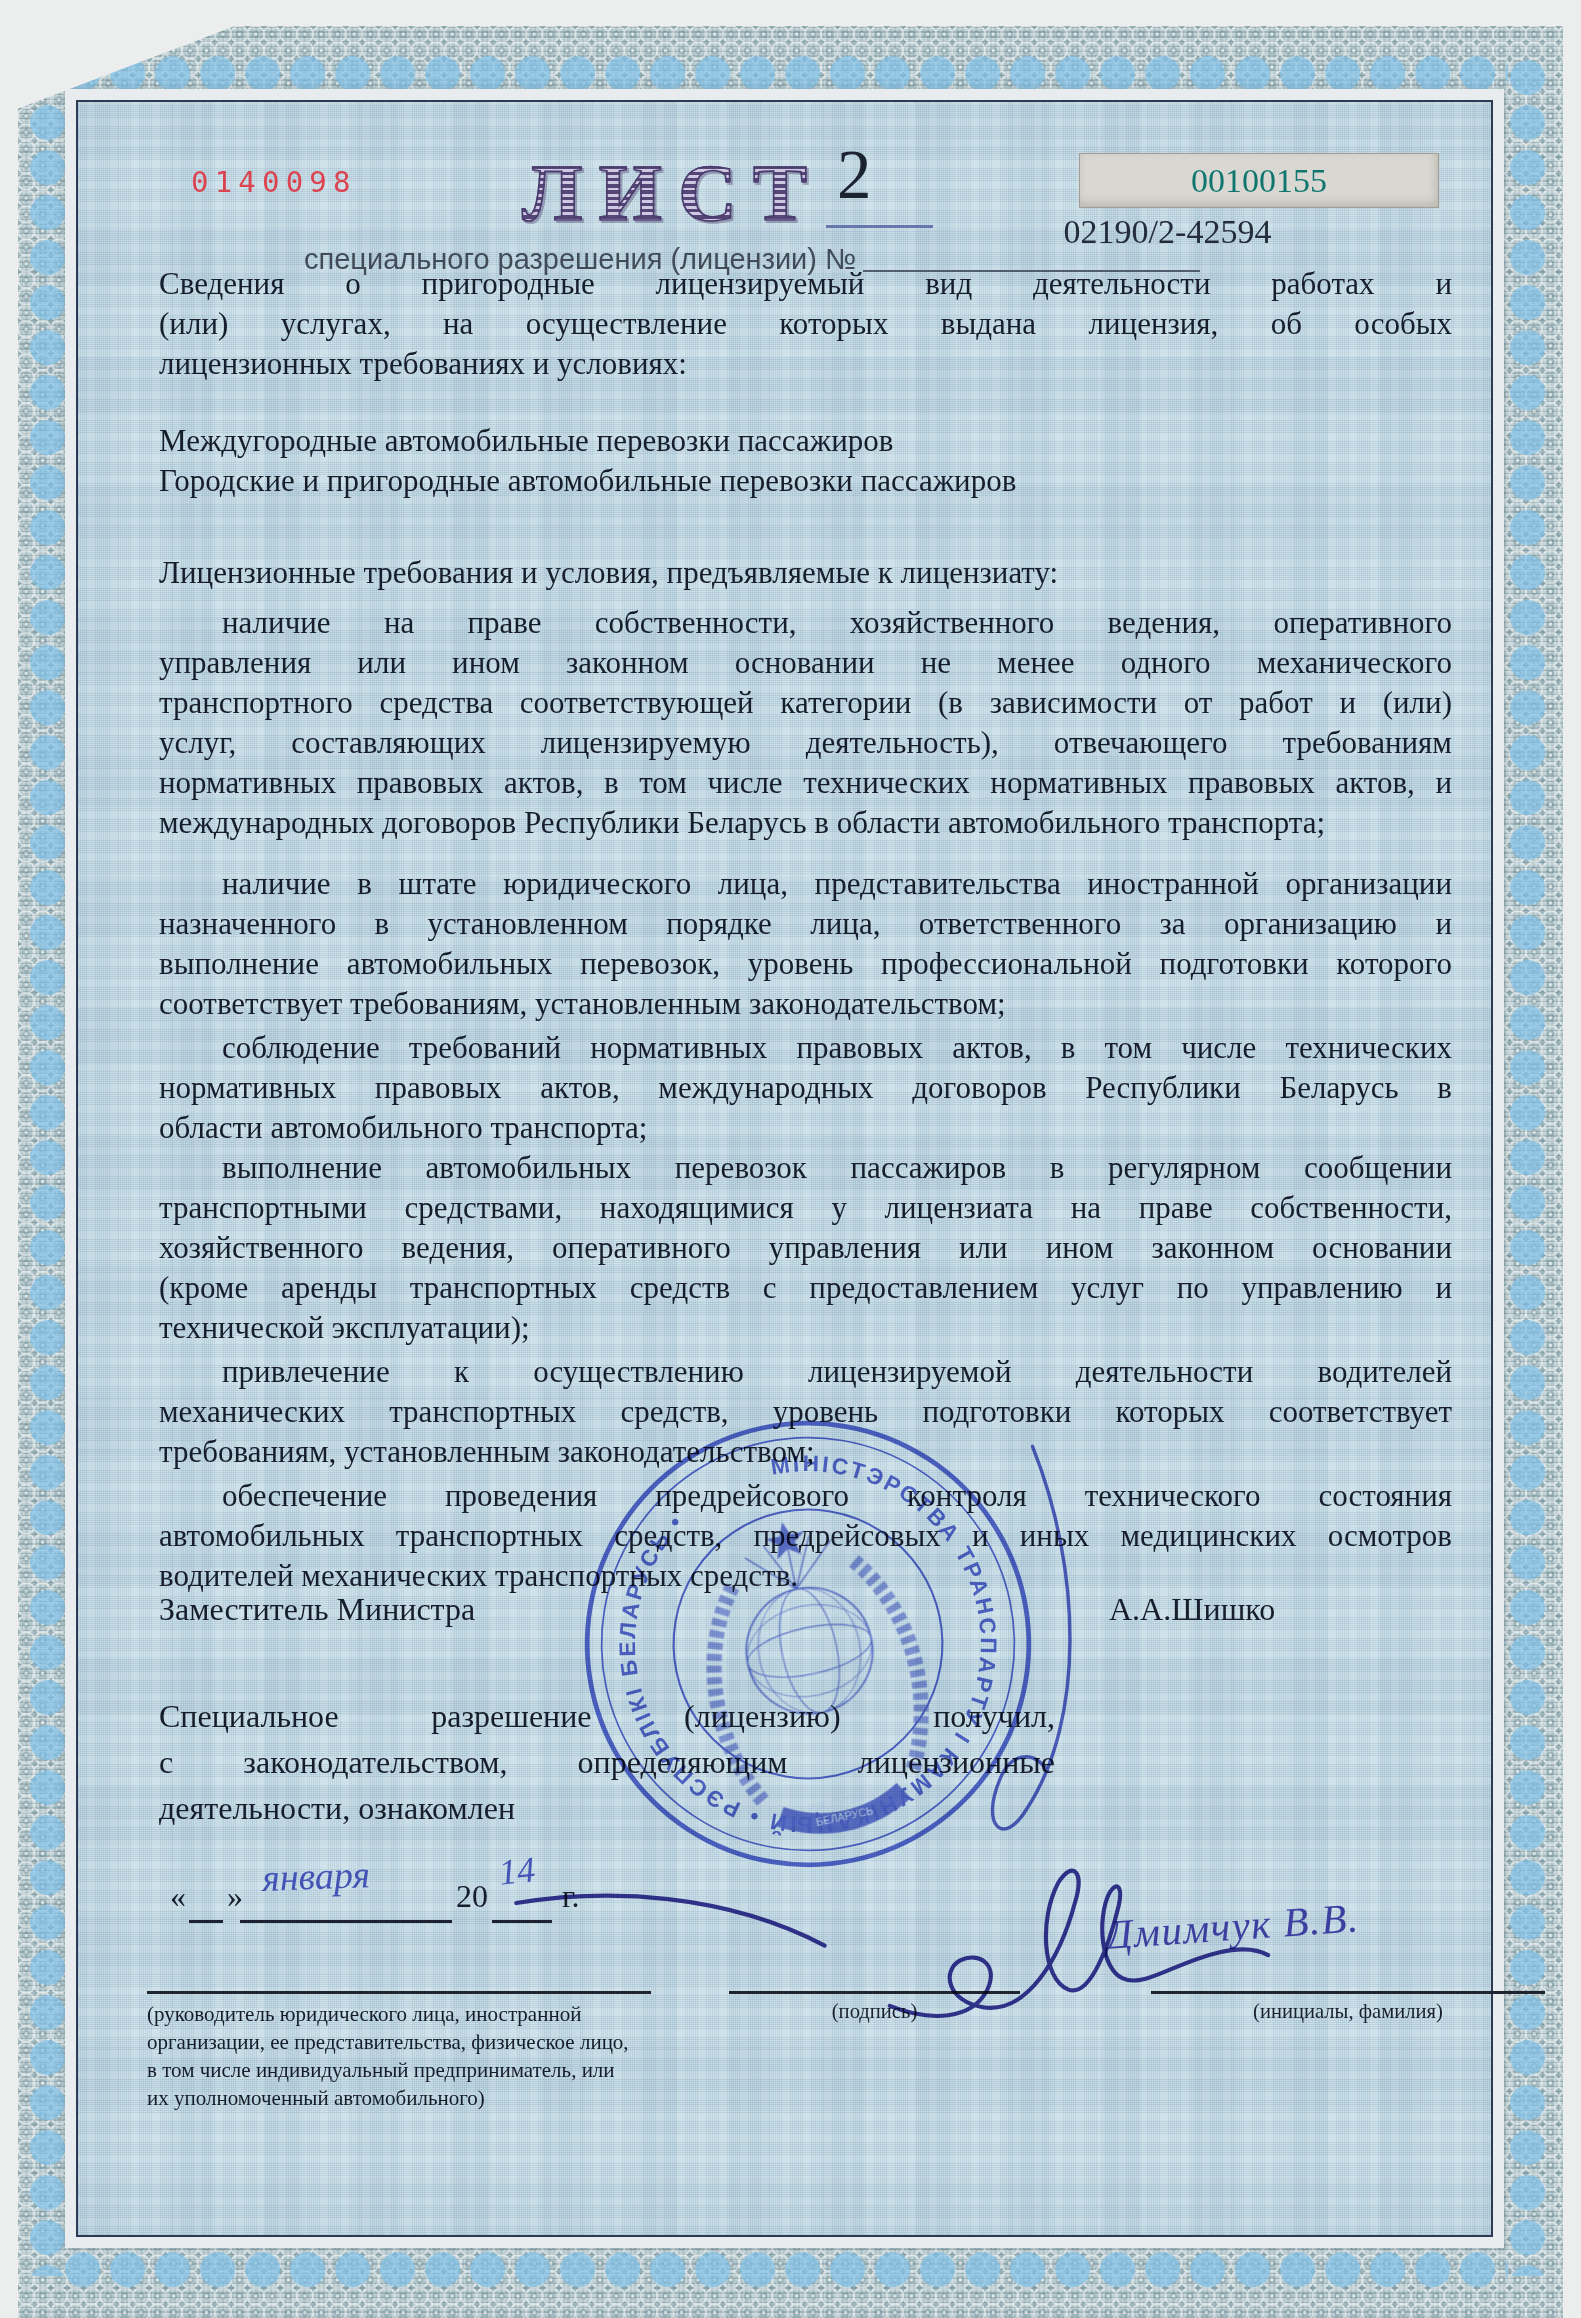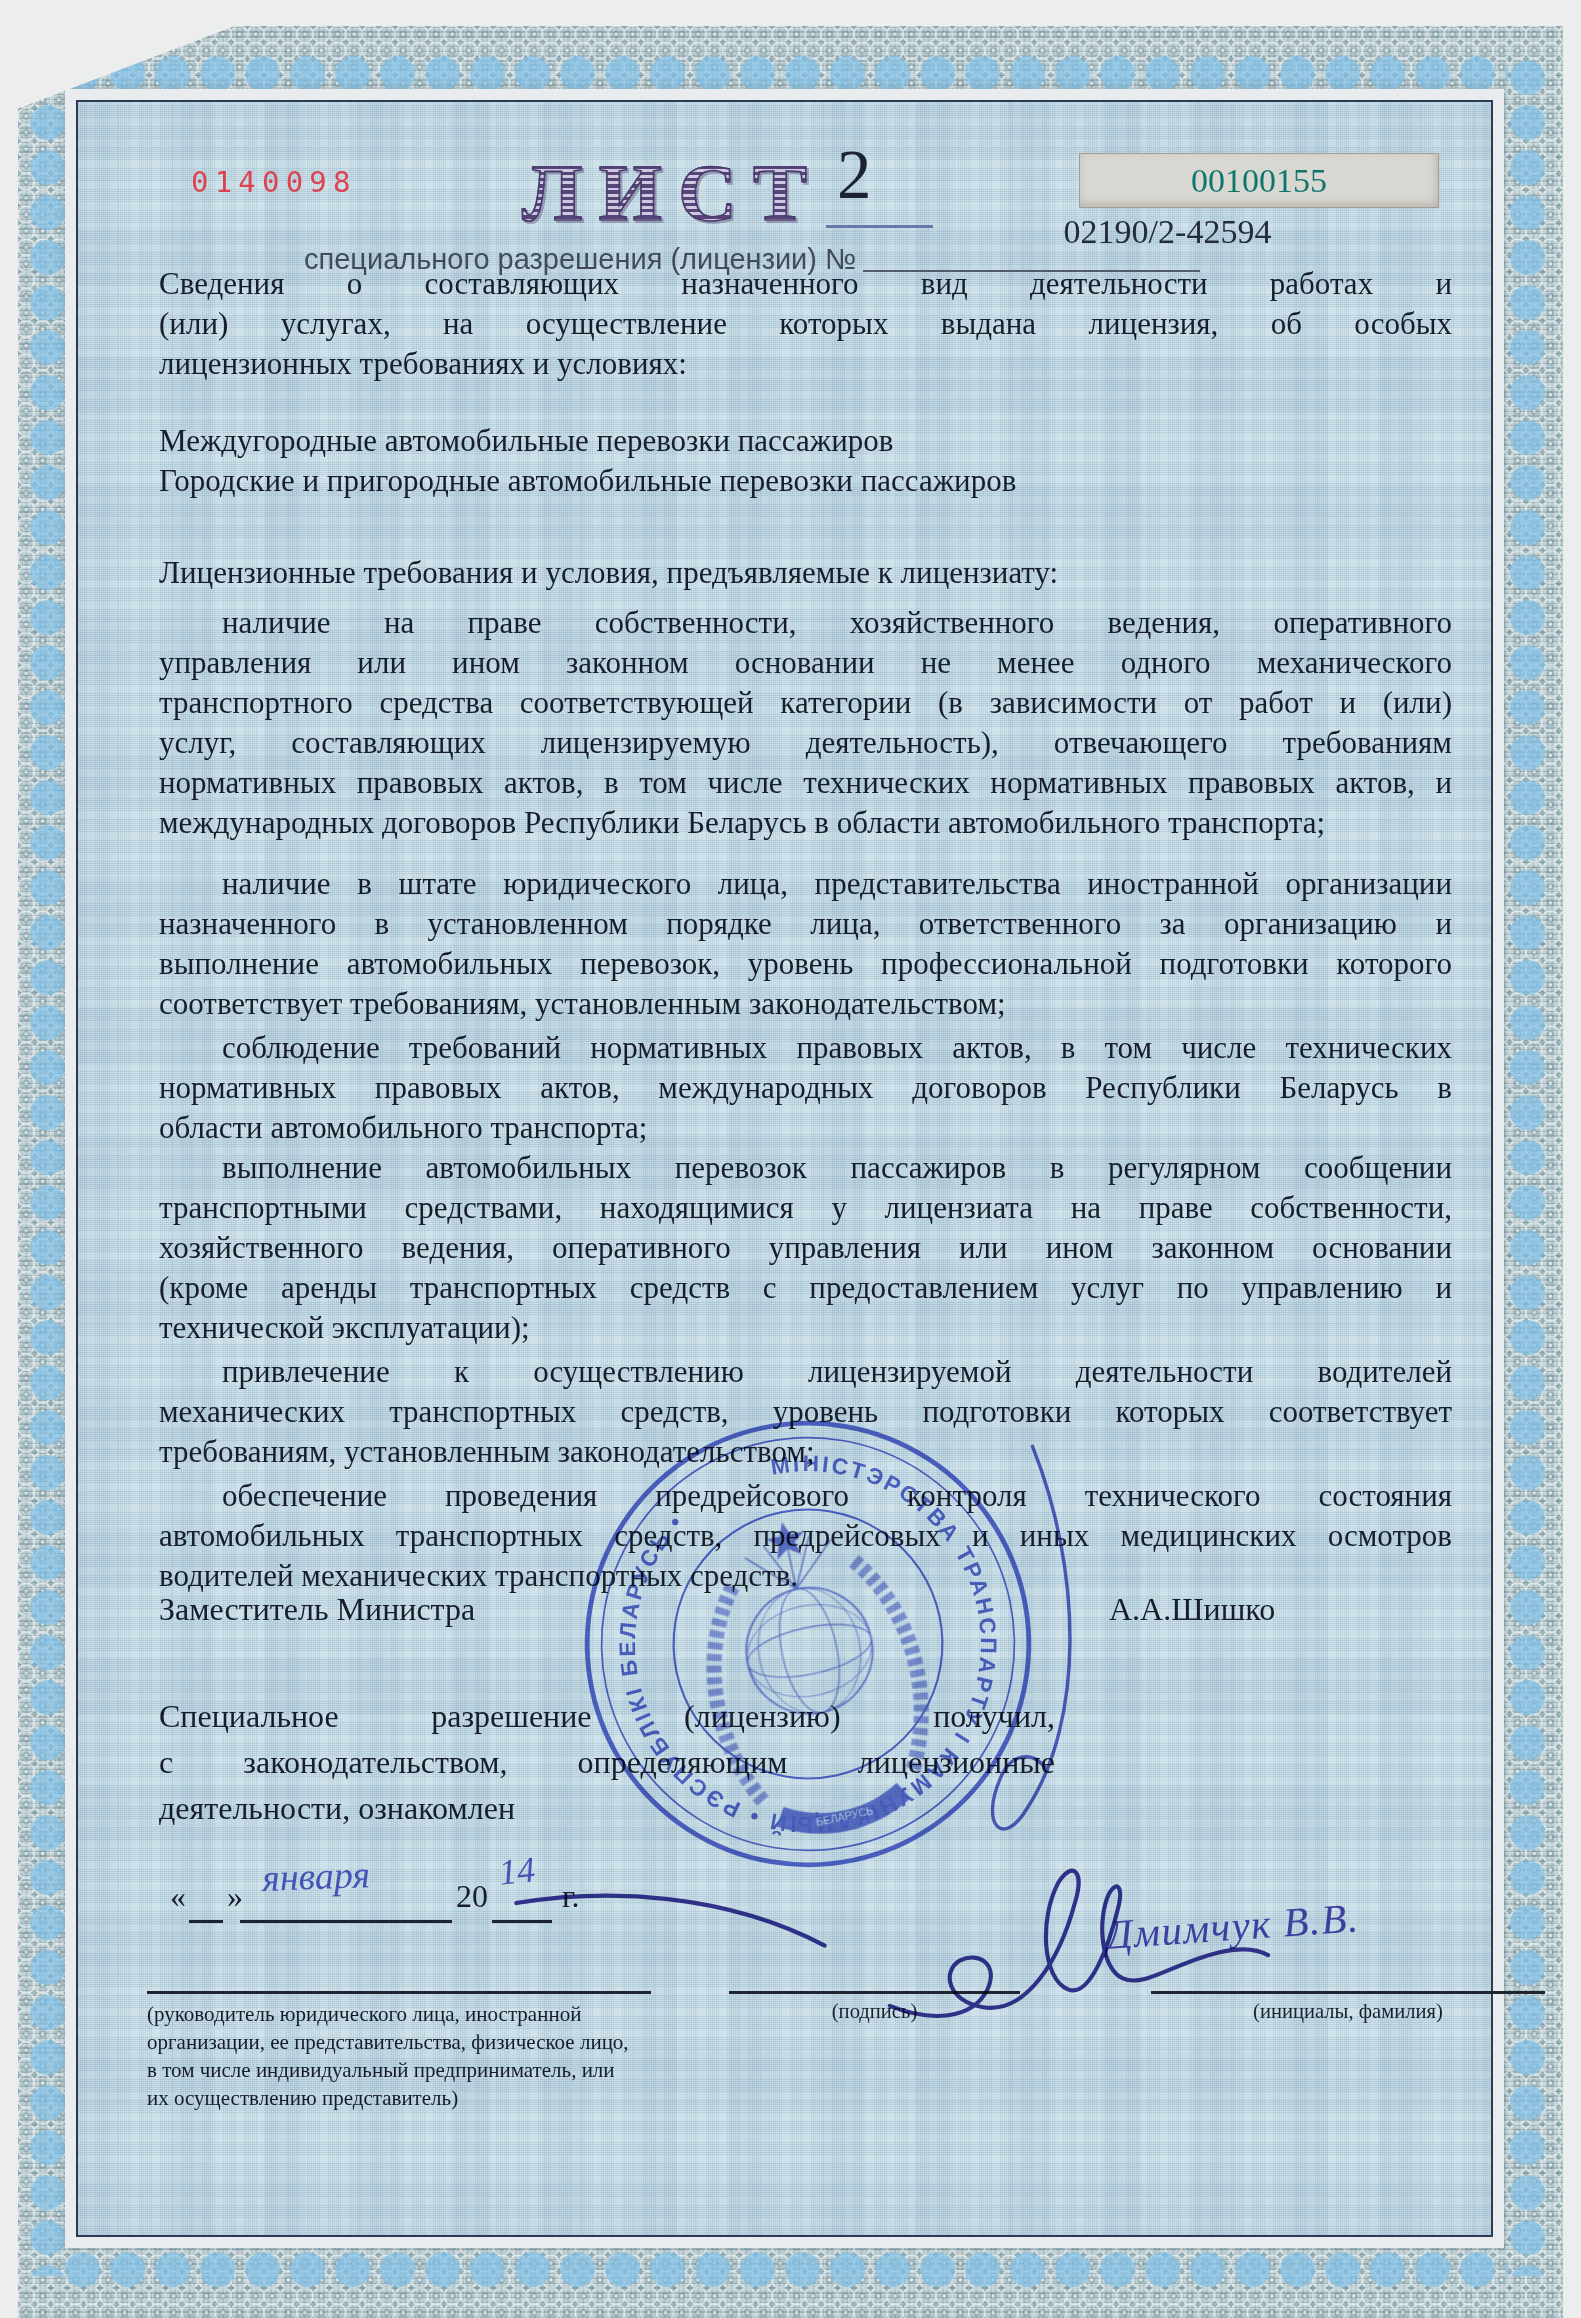--- a/index.html
+++ b/index.html
@@ -119,21 +119,21 @@
       <div class="sheet-underline"></div>
       <div class="blank-box">00100155</div>
       <div class="license-number">02190/2-42594</div>
       <div class="subtitle-row">
         <span>специального разрешения (лицензии) №</span>
         <span class="subtitle-line"></span>
       </div>
 
       <div class="body-text">
           <div class="para" style="margin-bottom: 37px;">
-            <div class="line">Сведения о составляющих назначенного вид деятельности работах и</div>
+            <div class="line">Сведения о пригородные лицензируемый вид деятельности работах и</div>
             <div class="line">(или) услугах, на осуществление которых выдана лицензия, об особых</div>
             <div class="line last">лицензионных требованиях и условиях:</div>
           </div>
           <div class="para left" style="margin-bottom: 52px;">
             <div class="line">Междугородные автомобильные перевозки пассажиров</div>
             <div class="line last">Городские и пригородные автомобильные перевозки пассажиров</div>
           </div>
           <div class="para left" style="margin-bottom: 9.6px;">
             <div class="line last">Лицензионные требования и условия, предъявляемые к лицензиату:</div>
           </div>
@@ -198,21 +198,21 @@
 
       <div class="sig-line l"></div>
       <div class="sig-line m"></div>
       <div class="sig-line r"></div>
       <div class="sig-label m">(подпись)</div>
       <div class="sig-label r">(инициалы, фамилия)</div>
       <div class="footnote">
           <div class="line">(руководитель юридического лица, иностранной</div>
           <div class="line">организации, ее представительства, физическое лицо,</div>
           <div class="line">в том числе  индивидуальный предприниматель, или</div>
-          <div class="line last">их осуществлению представитель)</div>
+          <div class="line last">их уполномоченный автомобильного)</div>
         </div>
       <div class="handwritten-name">Дмимчук В.В.</div>
 
       <svg class="seal-svg" width="480" height="480" viewBox="0 0 700 700">
         <g transform="rotate(-12 350 350)" fill="none" stroke="#3b4ec9">
           <circle cx="350" cy="350" r="322" stroke-width="7"></circle>
           <circle cx="350" cy="350" r="301" stroke-width="2.5"></circle>
           <circle cx="350" cy="350" r="196" stroke-width="3"></circle>
           <defs>
             <path id="sealArc" d="M350,98 a252,252 0 1 1 -0.2,0"></path>

